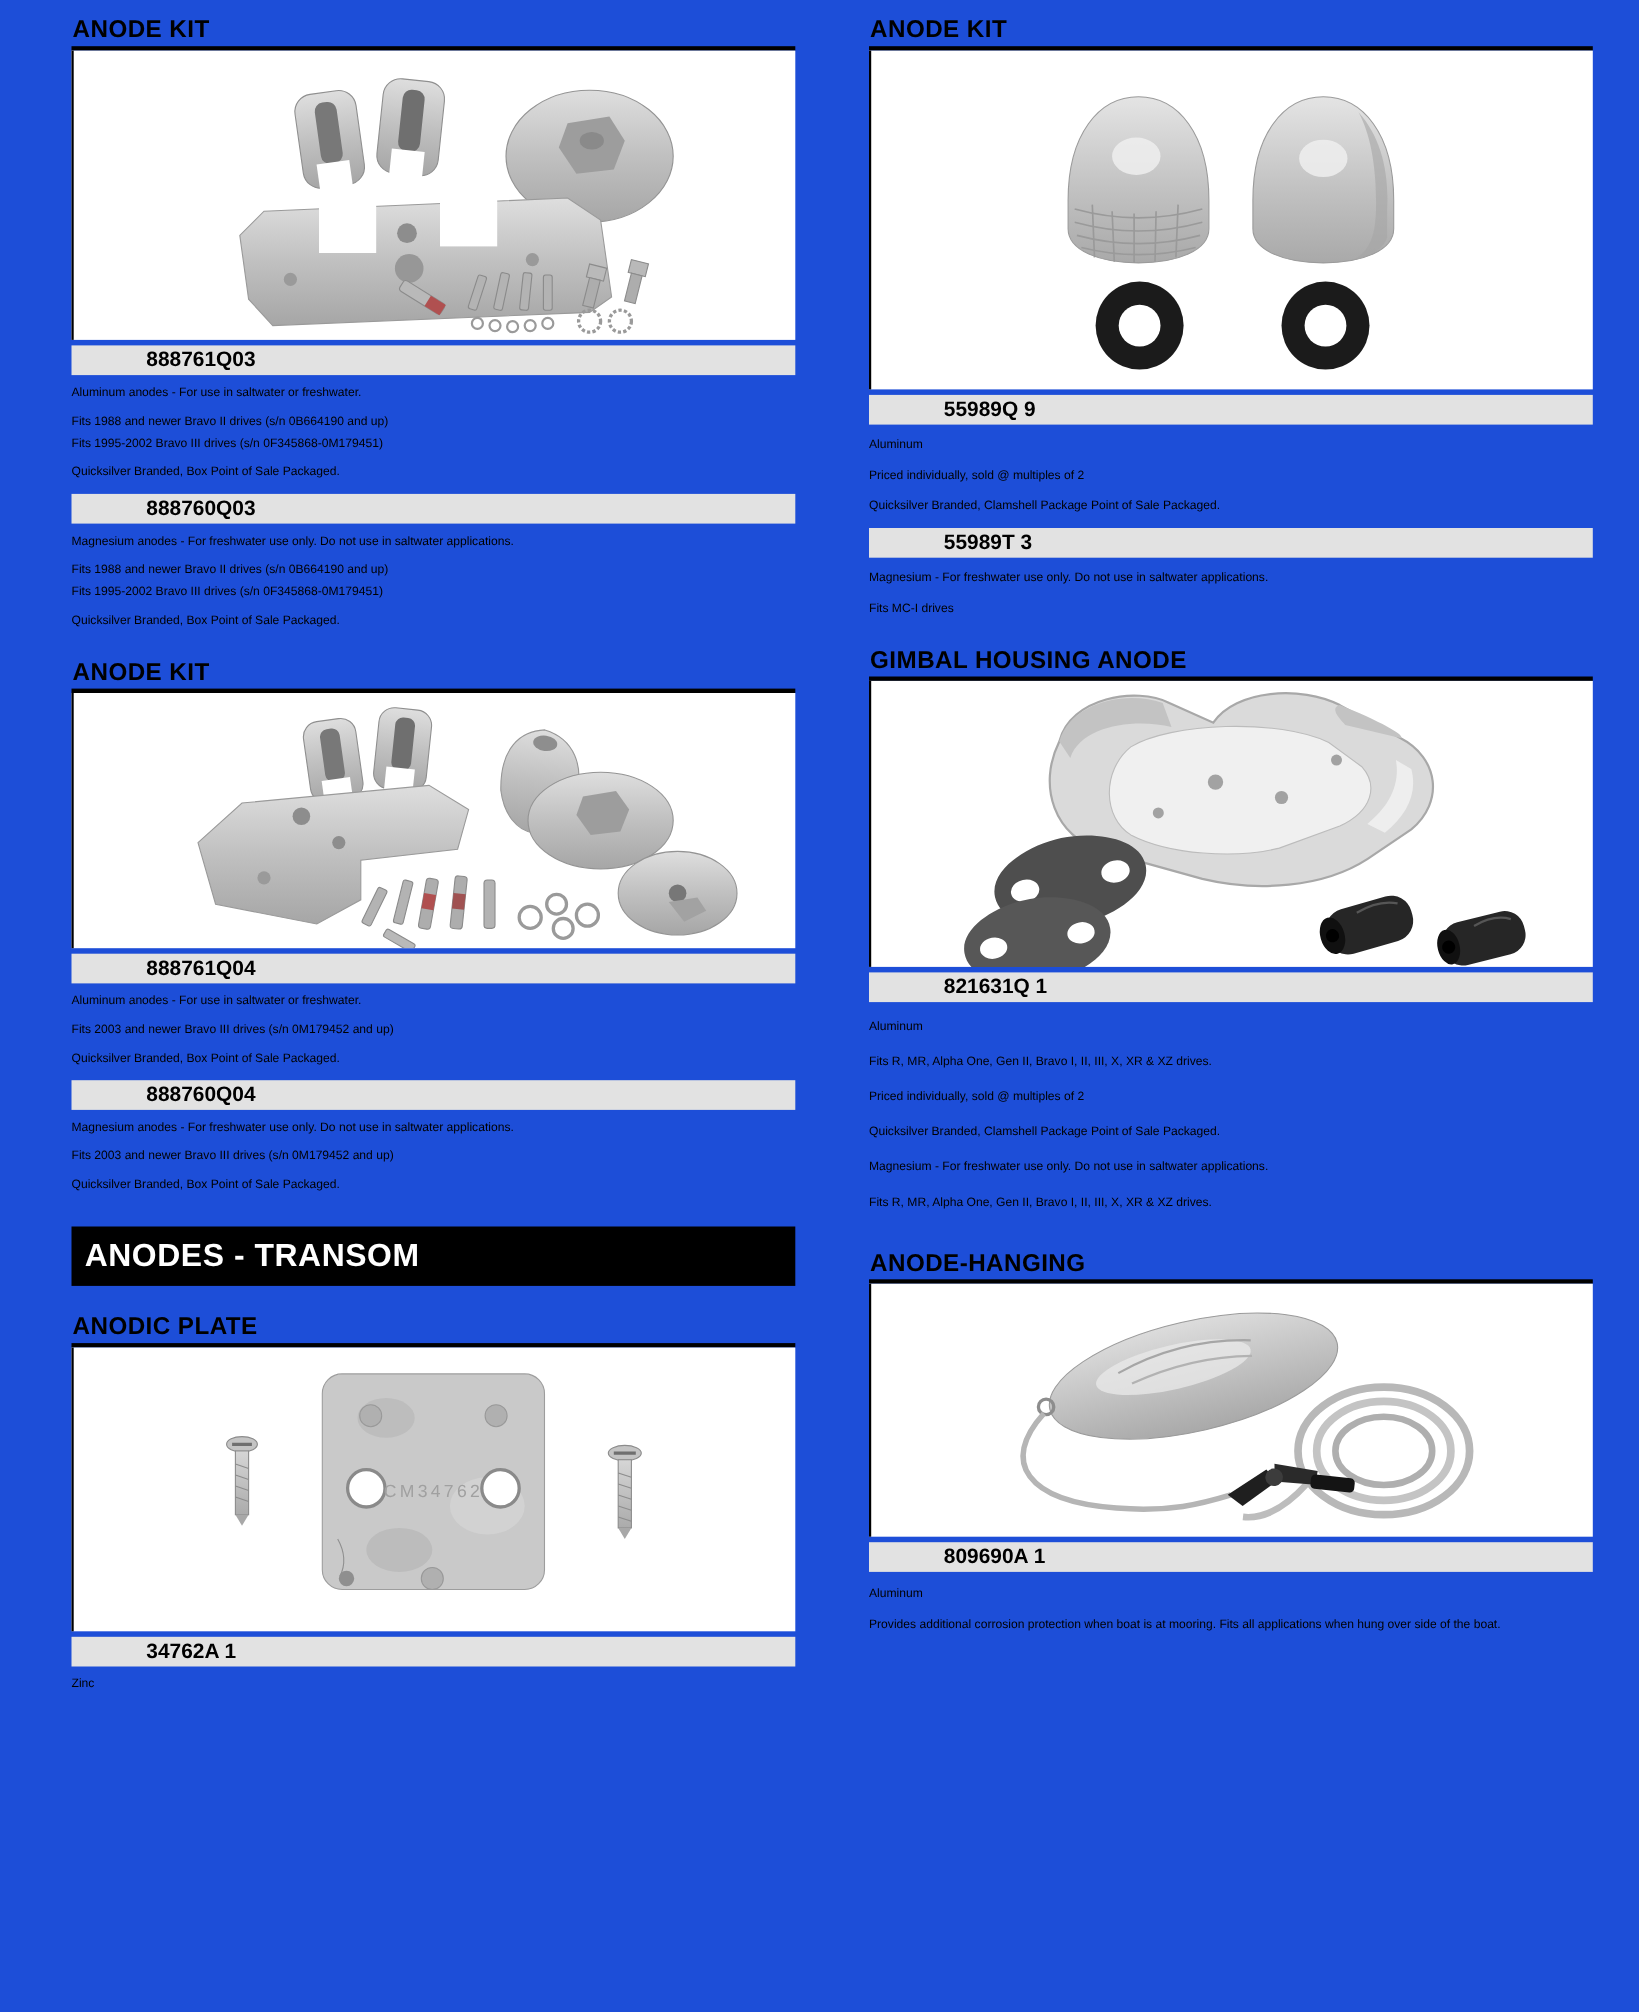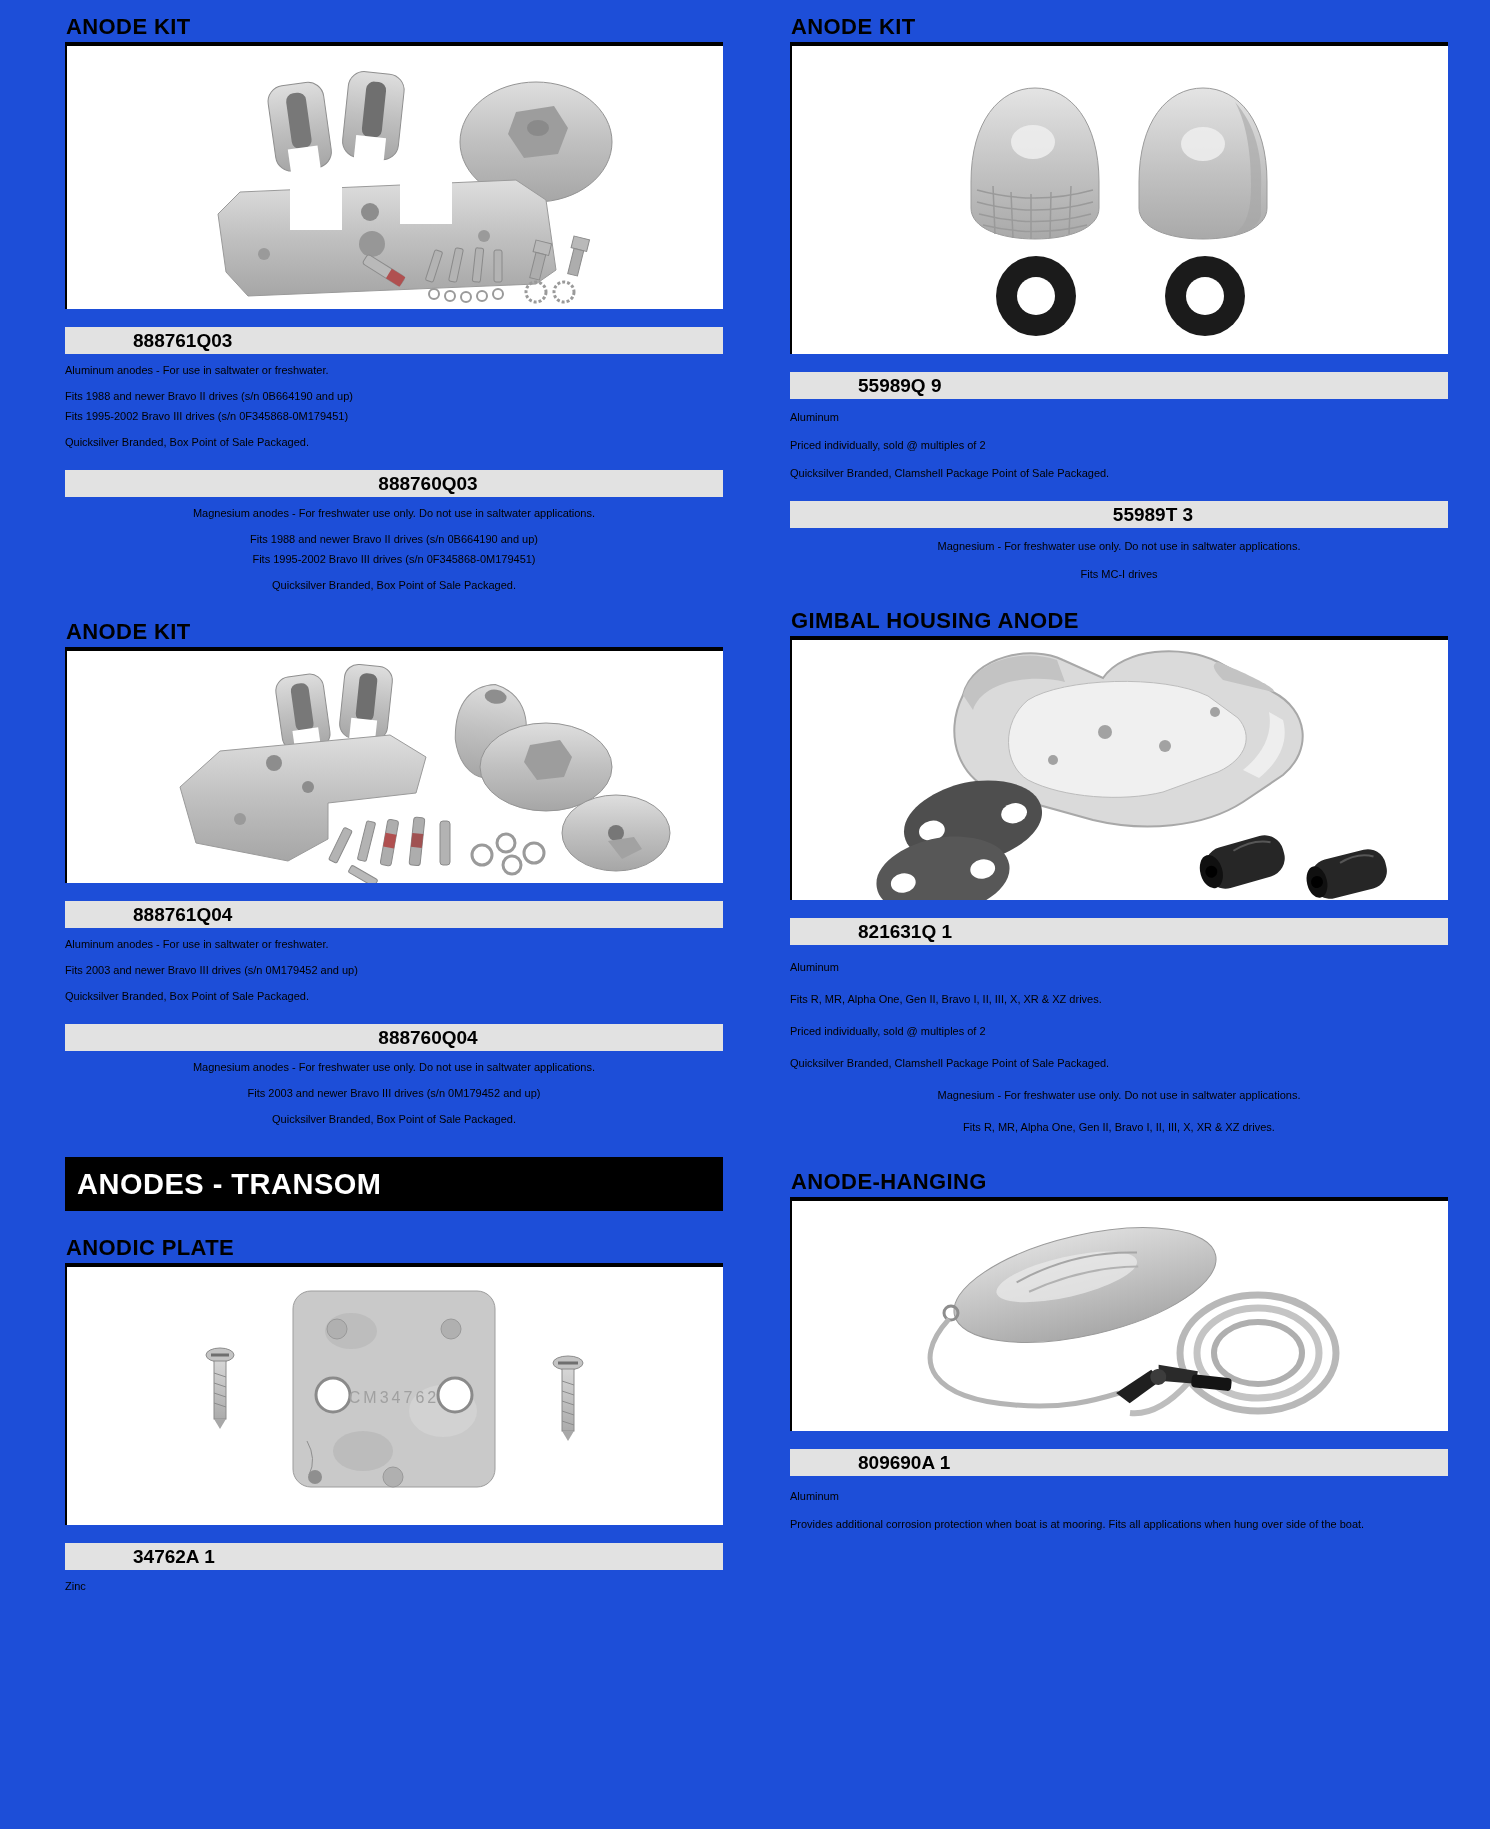--- a/index.html
+++ b/index.html
@@ -9,30 +9,30 @@
   .cols{display:flex;padding:16px 0 0 65px;}
   .col{width:658px;flex:0 0 658px;}
   .col-left{margin-right:67px;}
   .sec-title{font-size:22px;line-height:22px;font-weight:bold;letter-spacing:.4px;
              margin:0;padding:0 0 4px 1px;border-bottom:4px solid #000;}
   .mt26{margin-top:26px;}
   .mt34{margin-top:34px;}
   .imgbox{border-left:2px solid #000;background:#fff;display:flex;
           align-items:center;justify-content:center;overflow:hidden;}
   .imgbox svg{width:100%;height:100%;display:block;}
-  .part-bar{margin-top:18px;height:27px;line-height:27px;background:#e2e2e2;
+  .part-bar{margin-top:5px;height:27px;line-height:27px;background:#e2e2e2;
             padding-left:68px;font-size:19px;font-weight:bold;}
   .pline{font-size:11px;line-height:20px;margin:0;padding:0;}
   .mt0{margin-top:0;}
   .mt6{margin-top:6px;}
   .mt8{margin-top:8px;}
   .mt10{margin-top:10px;}
   .mt12{margin-top:12px;}
   .part{margin-top:0;}
-  .part + .part{margin-top:10px;text-align:center;}
+  .part + .part{margin-top:10px;}
   .part2{margin-top:12px;}
   .banner{margin-top:28px;height:54px;background:#000;color:#fff;display:flex;
           align-items:center;padding-left:12px;font-size:29px;font-weight:bold;
           letter-spacing:.5px;}
 </style>
 </head>
 <body>
 
 <div class="page">
   <div class="cols">

